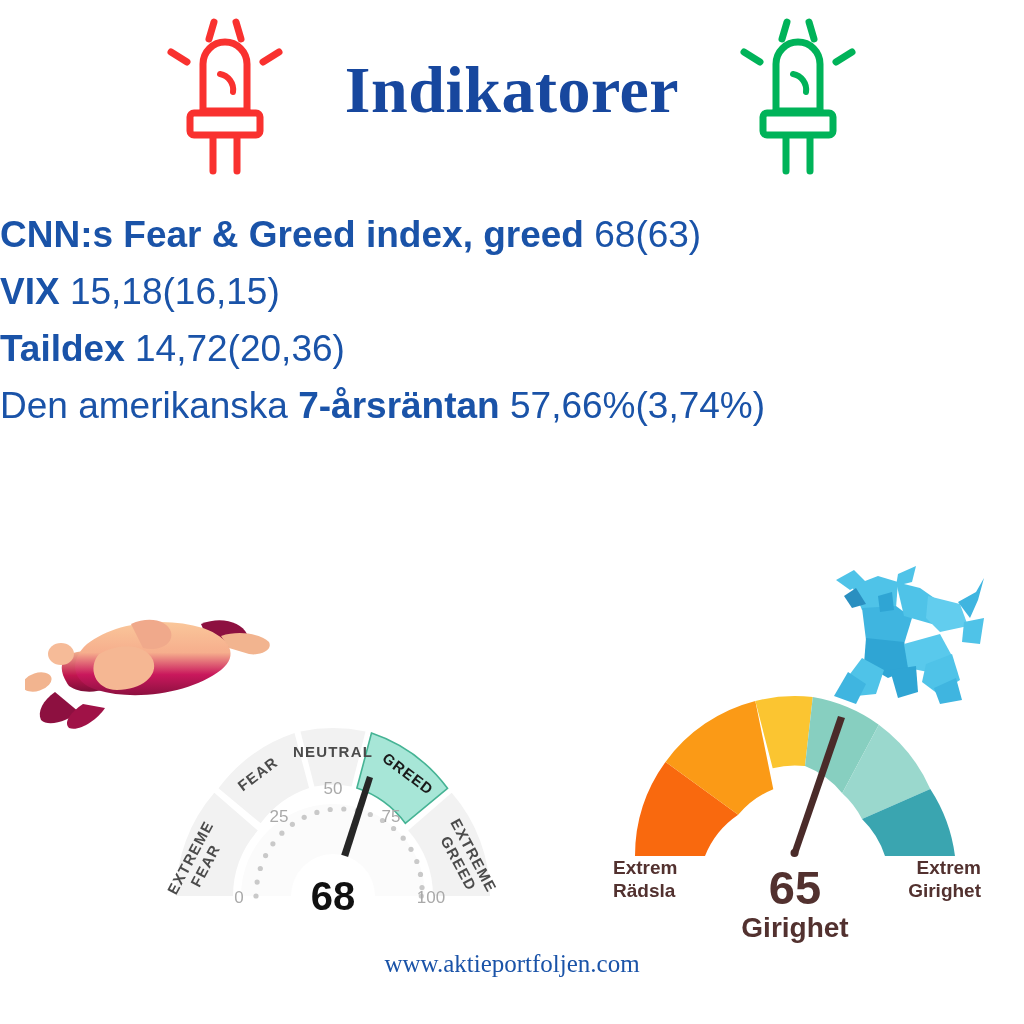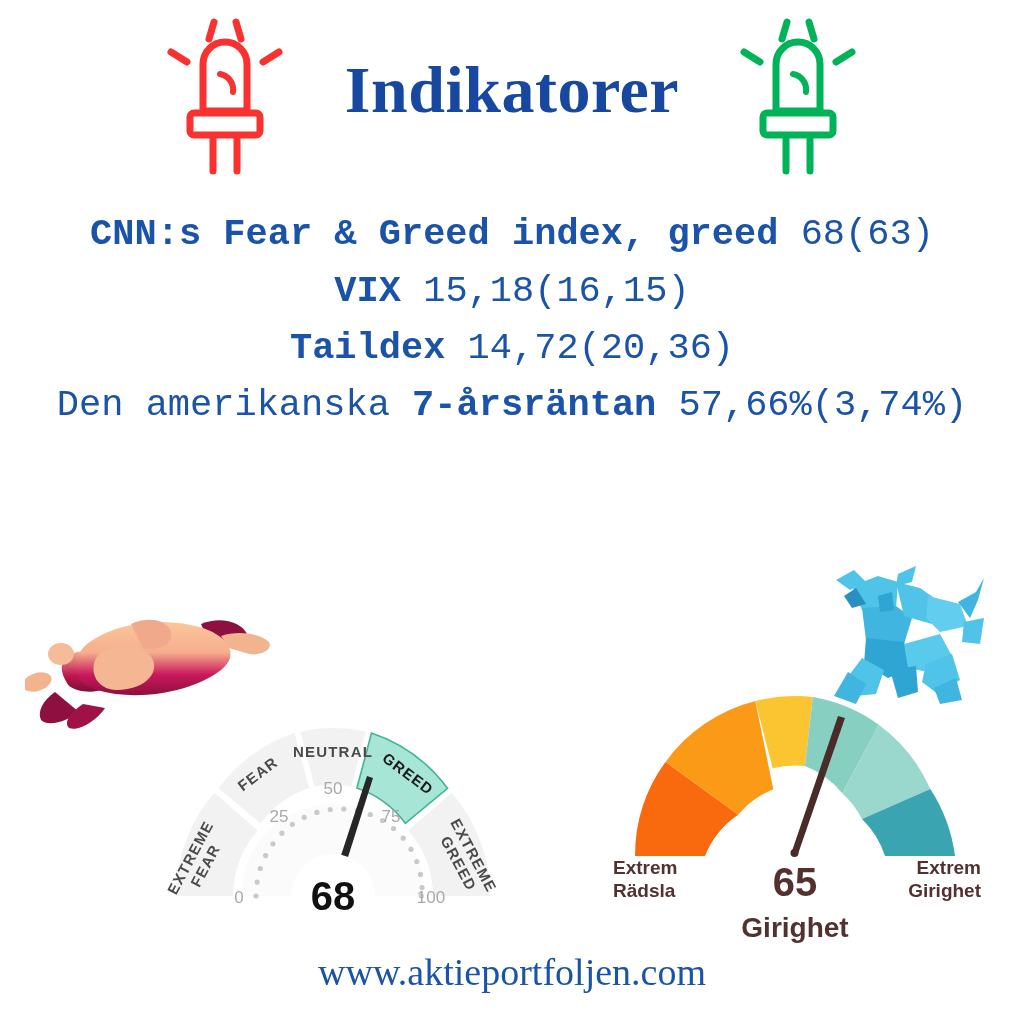--- a/index.html
+++ b/index.html
@@ -19,22 +19,22 @@
   .led.green{left:738px;top:8px;}
   .title{
     position:absolute;left:0;top:52px;width:1024px;text-align:center;
     font-family:"Liberation Serif", serif;
     font-weight:bold;font-size:66px;color:#17479e;letter-spacing:.5px;
   }
 
   
   .lines{position:absolute;left:0;top:206px;width:1024px;}
   .line{
-    text-align:center;color:#1a53a8;
-    font-family:Liberation Mono, monospace;
+    color:#1a53a8;
+    font-family:Liberation Sans, sans-serif;
     font-size:37px;line-height:57px;white-space:nowrap;
   }
   .line b{font-weight:bold;}
   .line .val{font-weight:normal;}
 
   
   .bottom{position:absolute;left:0;top:540px;width:1024px;height:484px;}
 
   
   .bear{position:absolute;left:25px;top:68px;width:250px;height:140px;}
@@ -48,32 +48,32 @@
   .swed-gauge{position:absolute;left:595px;top:120px;width:400px;height:300px;}
   .swed-lbl{
     position:absolute;font-family:"Liberation Sans", sans-serif;
     font-weight:bold;color:#52312f;font-size:19px;line-height:23px;
   }
   .swed-lbl.left{left:18px;top:196px;text-align:left;}
   .swed-lbl.right{right:14px;top:196px;text-align:right;}
   .swed-value{
     position:absolute;left:0;top:200px;width:400px;text-align:center;
     font-family:"Liberation Sans", sans-serif;font-weight:bold;
-    color:#52312f;font-size:40px;
+    color:#52312f;font-size:47px;
   }
   .swed-state{
     position:absolute;left:0;top:252px;width:400px;text-align:center;
     font-family:"Liberation Sans", sans-serif;font-weight:bold;
     color:#52312f;font-size:28px;
   }
 
   
   .footer{
     position:absolute;left:0;top:950px;width:1024px;text-align:center;
-    font-family:"Liberation Serif", serif;font-size:38px;color:#1a53a8;
+    font-family:"Liberation Serif", serif;font-size:25px;color:#1a53a8;
   }
 </style>
 </head>
 <body>
 
 <div class="stage">
 
   <div class="header">
 
     <div class="led red">

